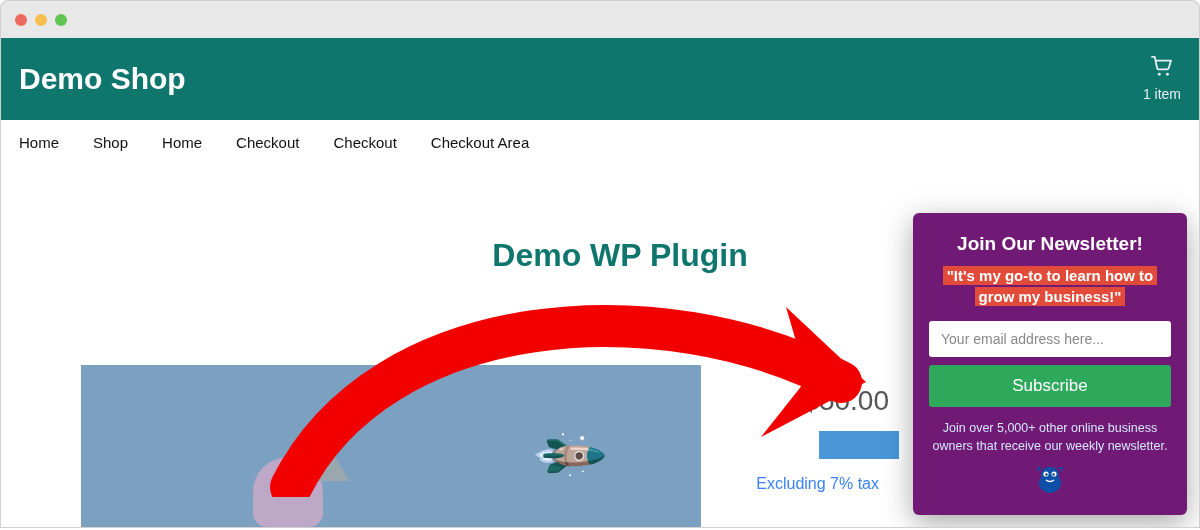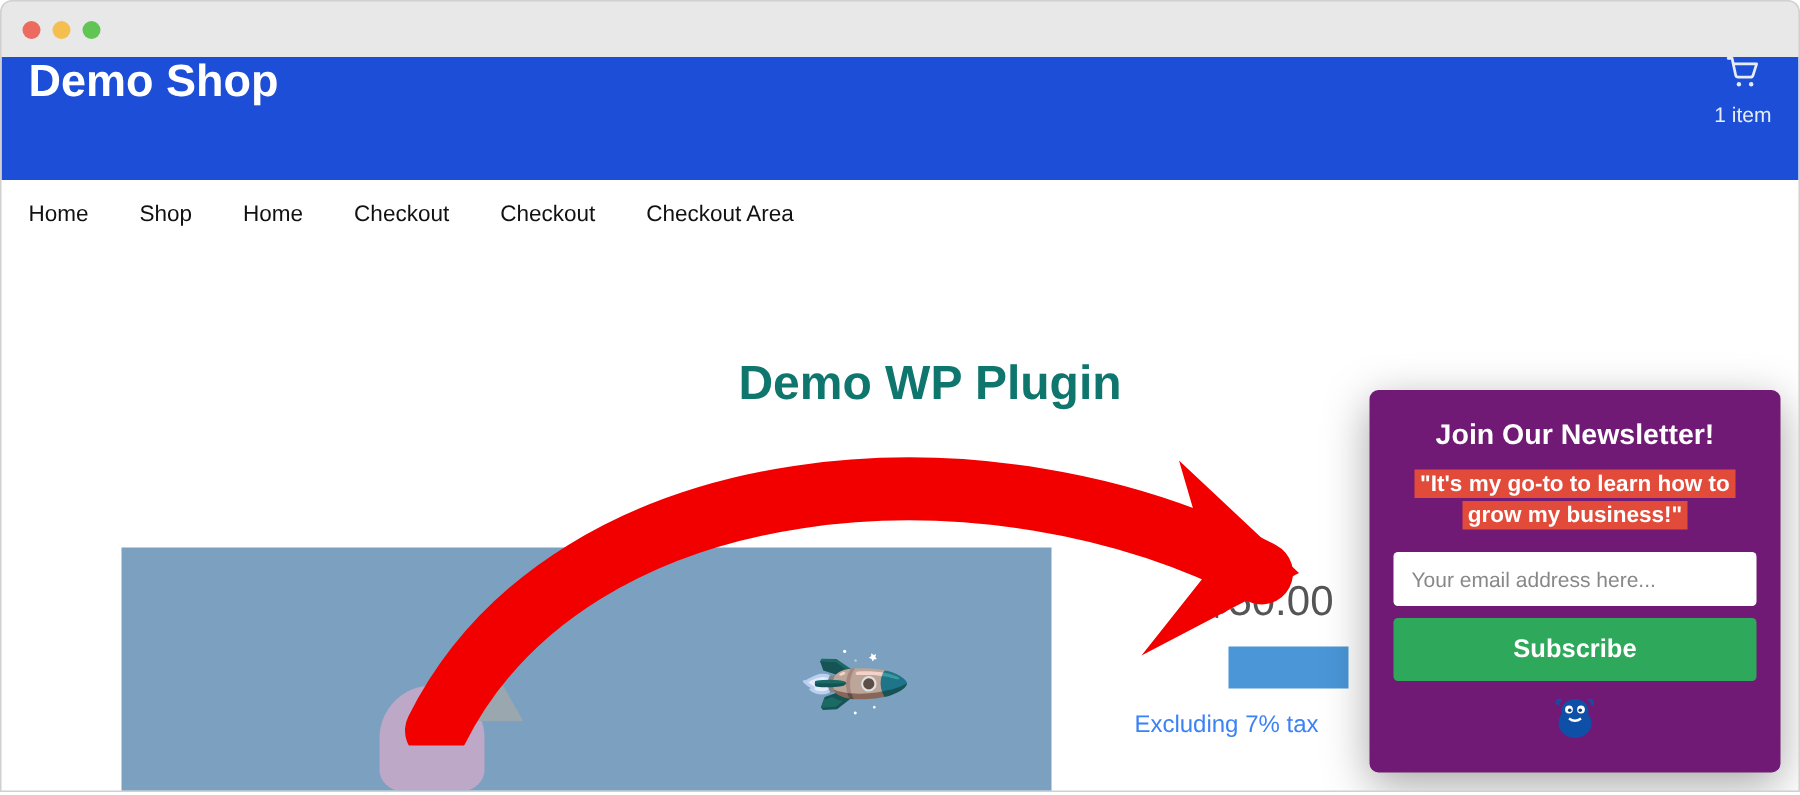--- a/index.html
+++ b/index.html
@@ -24,24 +24,25 @@
     .viewport {
       border: 1px solid #d0d0d0;
       border-top: none;
       background: #fff;
       height: 490px;
       position: relative;
       overflow: hidden;
     }
     
     .site-header {
-      background: #1d4ed8;
+      background: #0f766e;
       color: #fff;
       height: 82px;
       display: flex;
+      align-items: center;
       justify-content: space-between;
       padding: 0 18px;
     }
     .site-title { font-size: 30px; font-weight: 700; }
     .cart { display: flex; align-items: center; gap: 10px; font-size: 14px; color: #e6eef5; flex-direction: column; }
     
     .nav {
       display: flex;
       gap: 34px;
       padding: 14px 18px 16px;
@@ -139,21 +140,21 @@
     .nl-input::placeholder { color: #888; }
     .nl-submit {
       width: 100%;
       margin-top: 8px;
       padding: 11px;
       background: #2ea95b;
       border: none;
       border-radius: 3px;
       color: #fff;
       font-size: 17px;
-      font-weight: 700;
+      font-weight: 400;
       cursor: pointer;
     }
     .nl-footnote { font-size: 12.5px; color: #d6e7fb; margin-top: 12px; line-height: 1.45; }
     .nl-mascot { margin-top: 10px; font-size: 24px; }
     
     .arrow-annotation {
       position: absolute;
       left: 200px;
       top: 80px;
       width: 680px;
@@ -210,20 +211,21 @@
       <path d="M90 240 C 180 60, 460 40, 640 135" stroke="#f20000" stroke-width="42" fill="none" stroke-linecap="round"></path>
       <path d="M585 60 L665 135 L560 190 L606 132 Z" fill="#f20000"></path>
     </svg>
   </div>
 
   <div class="newsletter-popup">
     <div class="nl-title">Join Our Newsletter!</div>
     <div class="nl-quote"><span>"It's my go-to to learn how to grow my business!"</span></div>
     <input class="nl-input" type="email" placeholder="Your email address here..." style="">
     <button class="nl-submit">Subscribe</button>
+    <div class="nl-footnote">Join over 5,000+ other online business owners that receive our weekly newsletter.</div>
     <div class="nl-mascot">
       <svg width="30" height="30" viewBox="0 0 30 30">
         <ellipse cx="15" cy="18" rx="11" ry="10" fill="#0e50a8"></ellipse>
         <ellipse cx="15" cy="10" rx="9" ry="8" fill="#0e50a8"></ellipse>
         <circle cx="11" cy="9" r="2.6" fill="#fff"></circle>
         <circle cx="19" cy="9" r="2.6" fill="#fff"></circle>
         <circle cx="11.5" cy="9.5" r="1.2" fill="#0b3e7a"></circle>
         <circle cx="18.5" cy="9.5" r="1.2" fill="#0b3e7a"></circle>
         <path d="M4 6 Q2 2 6 3" stroke="#0e50a8" stroke-width="2" fill="none"></path>
         <path d="M26 6 Q28 2 24 3" stroke="#0e50a8" stroke-width="2" fill="none"></path>

